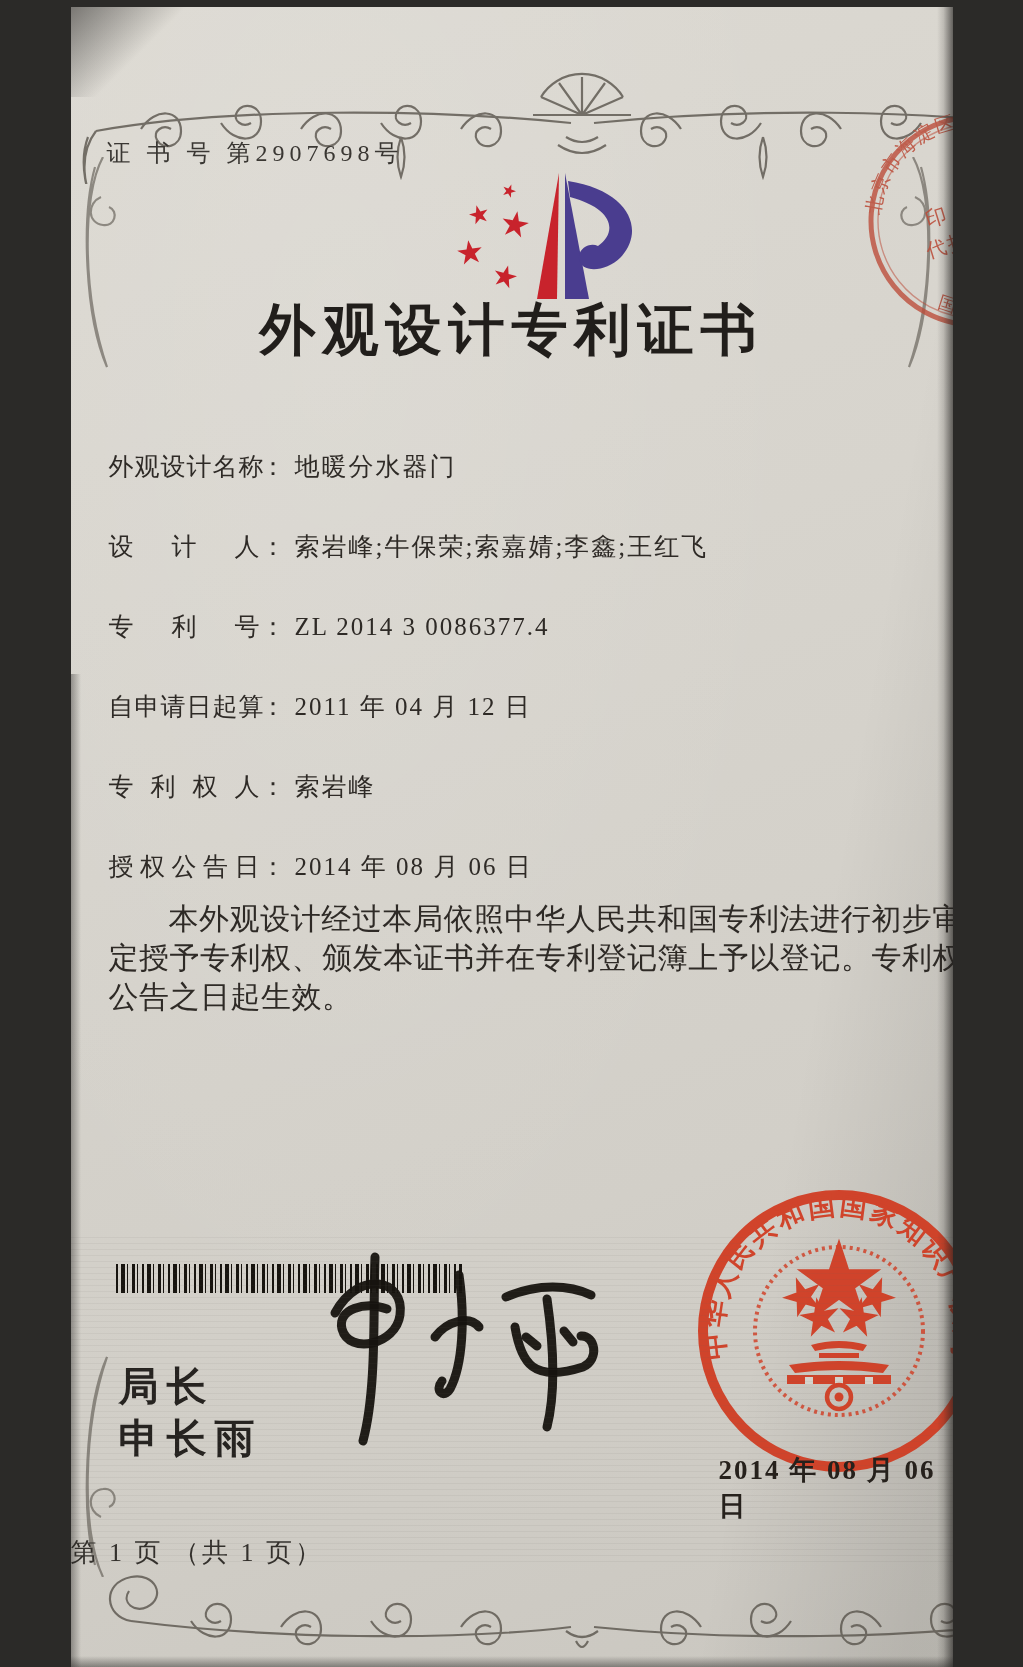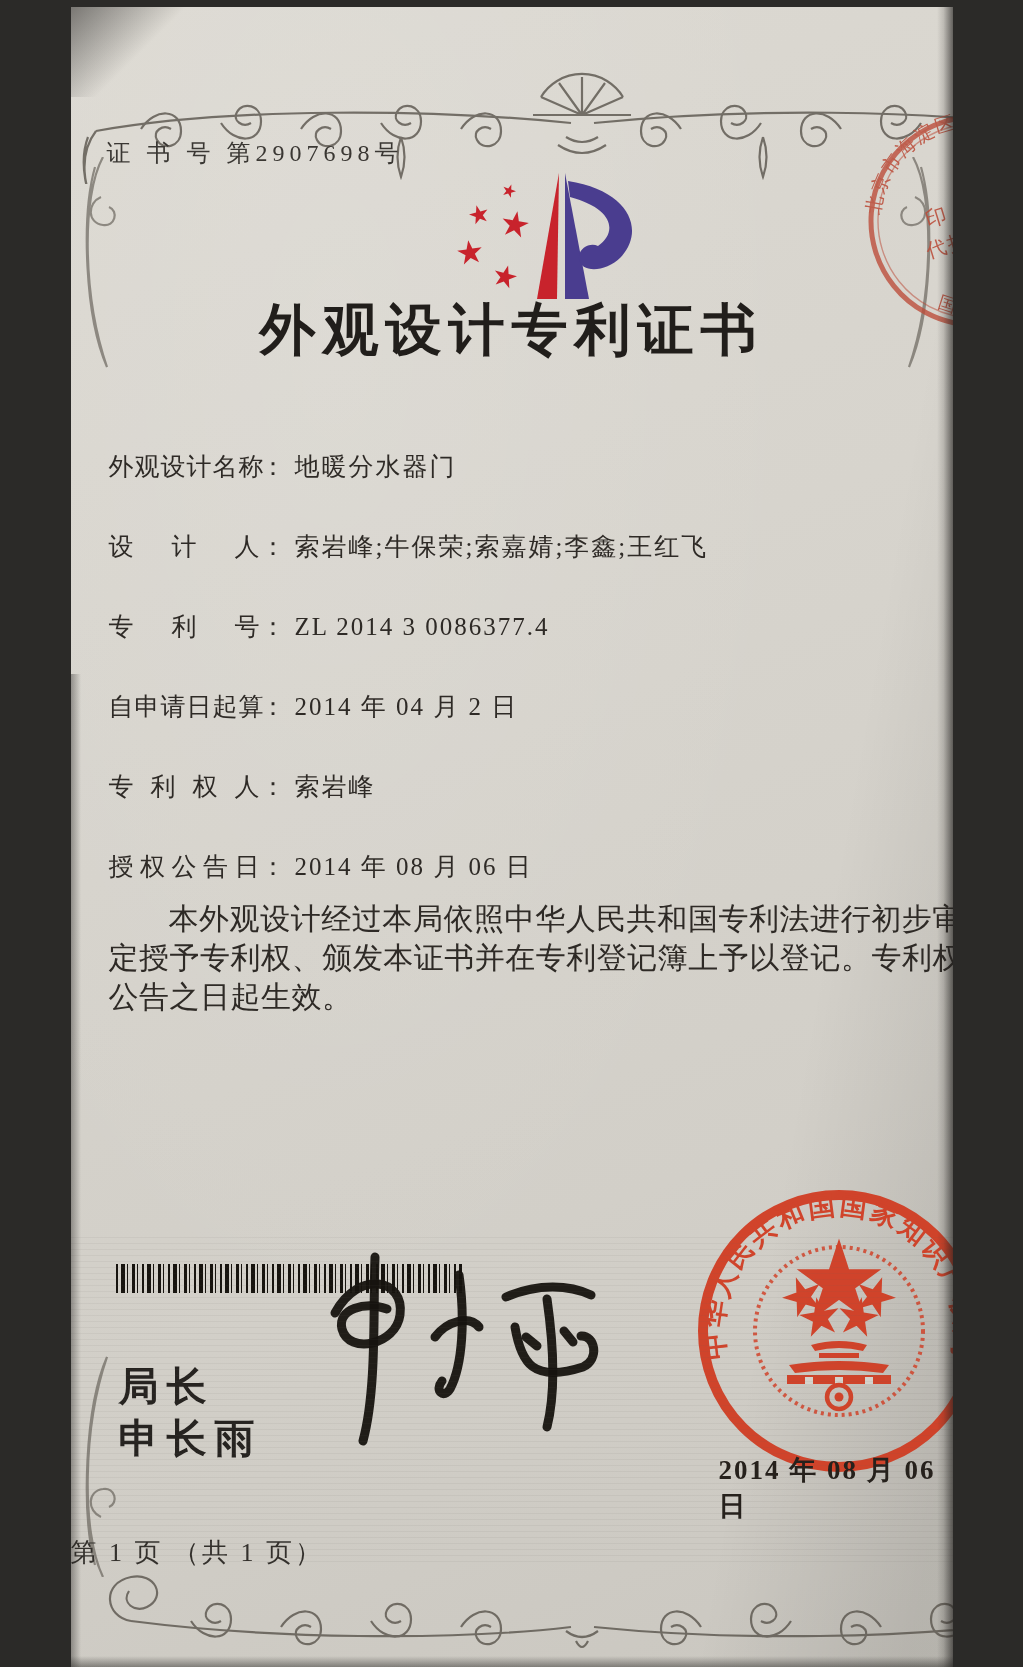--- a/index.html
+++ b/index.html
@@ -177,21 +177,21 @@
     <div class="field-row" style="top:443px">
       <span class="field-label">外观设计名称</span><span class="field-colon">：</span><span class="field-value">地暖分水器门</span>
     </div>
     <div class="field-row" style="top:523px">
       <span class="field-label">设计人</span><span class="field-colon">：</span><span class="field-value">索岩峰;牛保荣;索嘉婧;李鑫;王红飞</span>
     </div>
     <div class="field-row" style="top:603px">
       <span class="field-label">专利号</span><span class="field-colon">：</span><span class="field-value">ZL 2014 3 0086377.4</span>
     </div>
     <div class="field-row" style="top:683px">
-      <span class="field-label">自申请日起算</span><span class="field-colon">：</span><span class="field-value">2014 年 04 月 2 日</span>
+      <span class="field-label">自申请日起算</span><span class="field-colon">：</span><span class="field-value">2011 年 04 月 12 日</span>
     </div>
     <div class="field-row" style="top:763px">
       <span class="field-label">专利权人</span><span class="field-colon">：</span><span class="field-value">索岩峰</span>
     </div>
     <div class="field-row" style="top:843px">
       <span class="field-label">授权公告日</span><span class="field-colon">：</span><span class="field-value">2014 年 08 月 06 日</span>
     </div>
   </div>
 
   <div class="legal">

